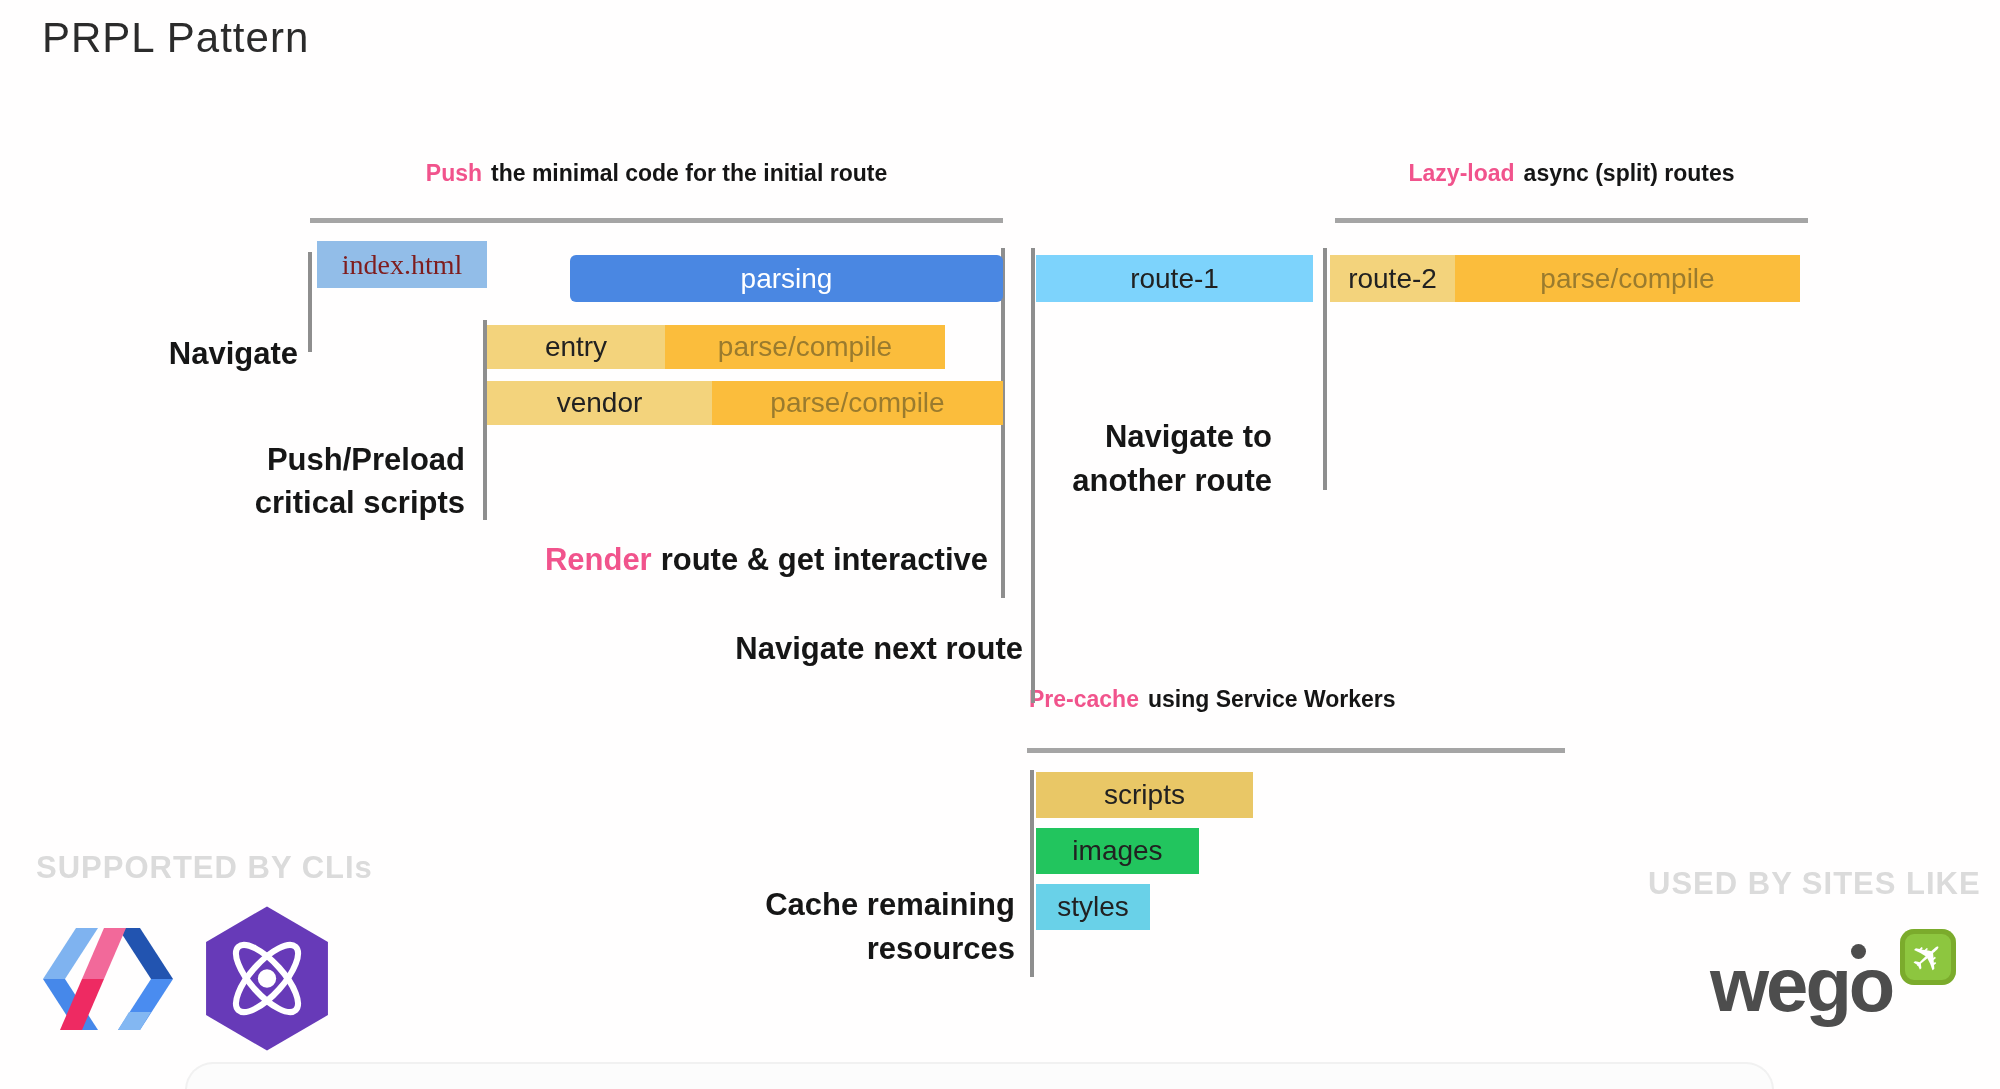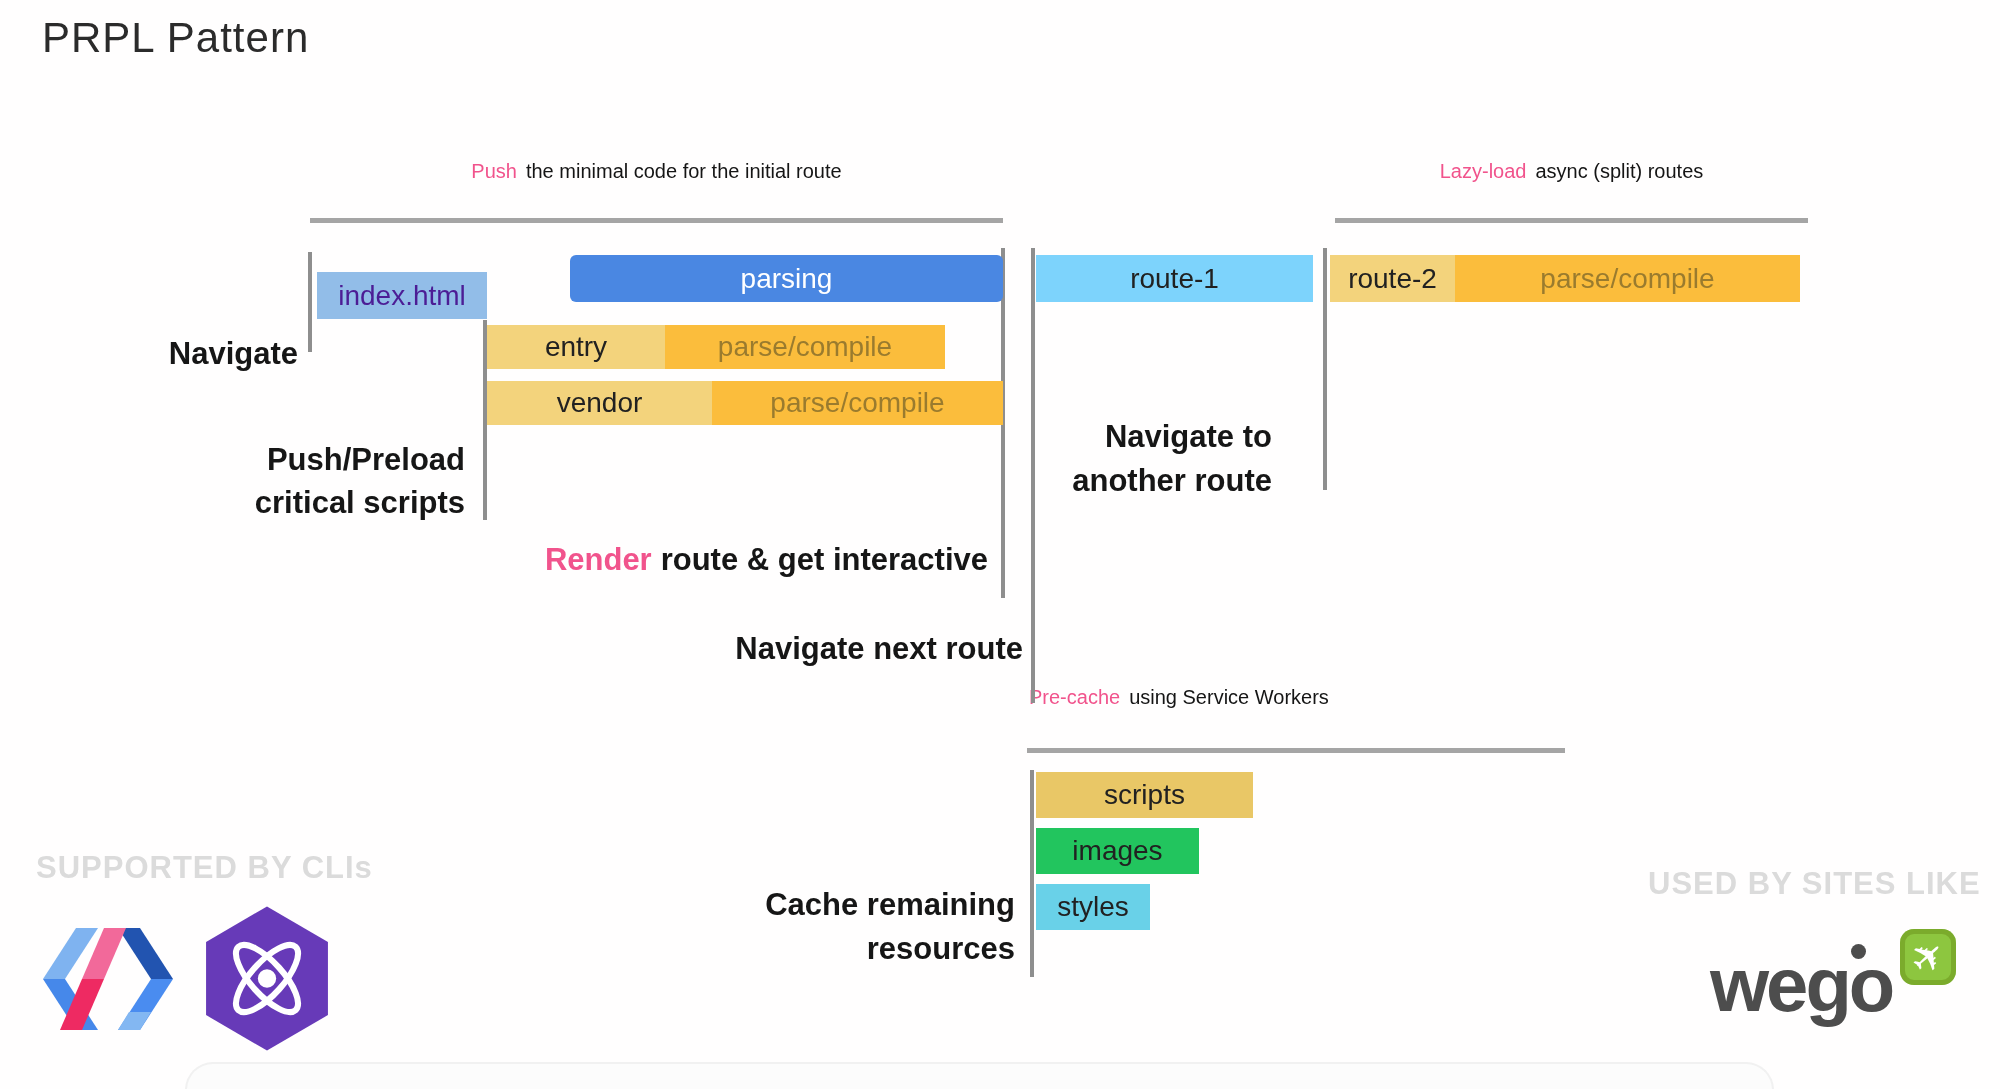--- a/index.html
+++ b/index.html
@@ -6,21 +6,21 @@
   #slide{
     position:relative; width:2000px; height:1089px; overflow:hidden;
     background:#fffefe;
     font-family:"Liberation Sans", sans-serif;
     color:#1c1c1c;
   }
   .title{
     position:absolute; left:42px; top:14px;
     font-size:42px; font-weight:300; color:#2b2b2b; letter-spacing:1px;
   }
-  .hdr{position:absolute; font-size:20px; font-weight:normal; color:#151515; white-space:nowrap;}
+  .hdr{position:absolute; font-size:23px; font-weight:bold; color:#151515; white-space:nowrap;}
   .hdr .hl{color:#f1538c; margin-right:9px;}
   .center{text-align:center;}
   .hline{position:absolute; height:5px; background:#a5a5a5;}
   .vline{position:absolute; width:4px; background:#8e8e8e;}
   .bar{
     position:absolute; display:flex; align-items:center; justify-content:center;
     font-size:28px; white-space:nowrap;
   }
   .lbl{
     position:absolute; font-size:31px; font-weight:bold; color:#161616;
@@ -78,21 +78,21 @@
   </div>
   <div class="hline" style="left:1027px; top:748px; width:538px;"></div>
 
   <div class="vline" style="left:308px; top:252px; height:100px;"></div>
   <div class="vline" style="left:483px; top:320px; height:200px;"></div>
   <div class="vline" style="left:1001px; top:248px; height:350px;"></div>
   <div class="vline" style="left:1031px; top:248px; height:455px;"></div>
   <div class="vline" style="left:1323px; top:248px; height:242px;"></div>
   <div class="vline" style="left:1030px; top:770px; height:207px;"></div>
 
-  <div class="bar" style="left:317px; top:272px; width:170px; height:47px; background:#92bde8; color:#4c1d95;">
+  <div class="bar" style="left:317px; top:241px; width:170px; height:47px; background:#92bde8; color:#7f1d1d;font-family:Liberation Serif, serif;">
     <span>index.html</span>
   </div>
   <div class="bar" style="left:570px; top:255px; width:433px; height:47px; background:#4a87e2; color:#ffffff;border-radius:6px;">
     <span>parsing</span>
   </div>
   <div class="bar" style="left:1036px; top:255px; width:277px; height:47px; background:#7dd3fc; color:#212121;">
     <span>route-1</span>
   </div>
   <div class="bar" style="left:1330px; top:255px; width:125px; height:47px; background:#f3d37c; color:#212121;">
     <span>route-2</span>

